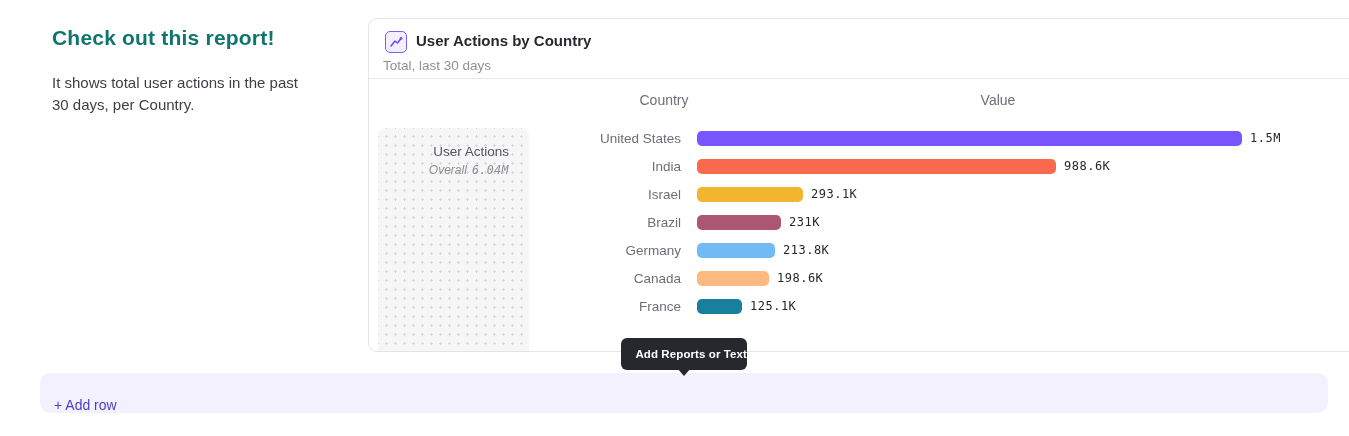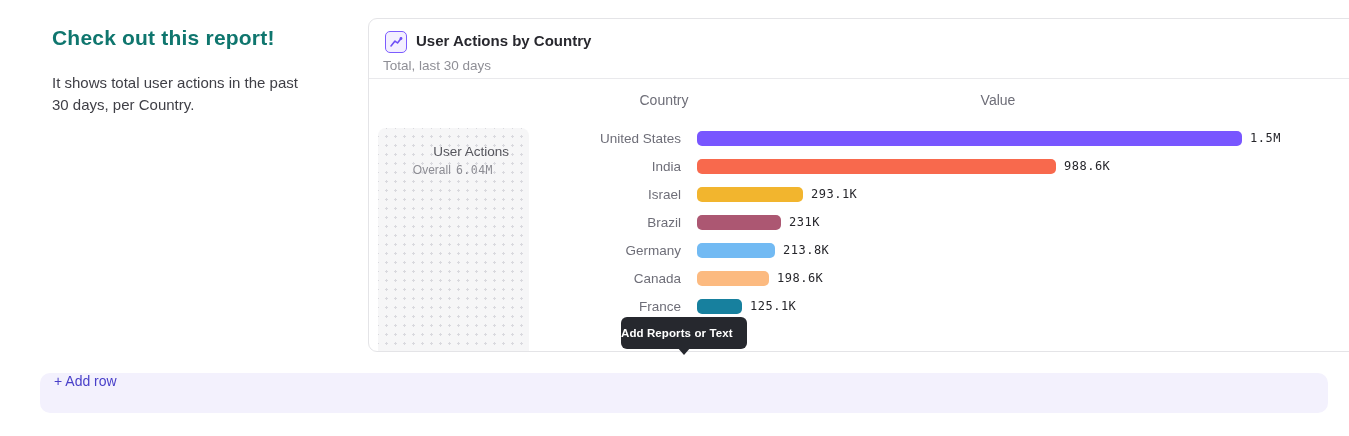--- a/index.html
+++ b/index.html
@@ -28,49 +28,49 @@
   .col-event   { left:0;    width:160px; text-align:right; }
   .col-country { left:230px; width:130px; text-align:center; }
   .col-value   { left:564px; width:130px; text-align:center; }
 
   
   .event-box { position:absolute; left:9px; top:48px; width:151px; height:300px;
                background:#f6f6f7; border-radius:8px;
                background-image:radial-gradient(#d9d9de 1px, transparent 1.2px);
                background-size:9px 9px; background-position:4px 4px; }
   .event-name { position:absolute; right:20px; top:16px; font-size:13.5px; color:#55555c; white-space:nowrap; }
-  .event-overall { position:absolute; right:36px; top:35px; font-size:12px; color:#8d8d94; white-space:nowrap; }
+  .event-overall { position:absolute; right:20px; top:35px; font-size:12px; color:#8d8d94; white-space:nowrap;font-style:italic; }
   .event-overall .ov-val { font-family:"DejaVu Sans Mono", monospace; font-size:11.5px; margin-left:5px; letter-spacing:.5px; }
 
   
   .rows { position:absolute; left:0; top:44px; right:20px; }
   .chart-row { height:28px; display:flex; align-items:center; }
   .country-label { width:312px; text-align:right; font-size:13.5px; color:#6e6e78; flex:none; }
   .bar { height:15px; border-radius:5px; margin-left:16px; flex:none; }
   .bar-value { margin-left:8px; font-family:"DejaVu Sans Mono", monospace; font-size:12px;
                color:#26262b; letter-spacing:.5px; white-space:nowrap; }
 
   
   .scroll-track { position:absolute; right:7px; top:6px; bottom:3px; width:10px;
                   background:#f5f5f7; border-radius:5px; }
   .scroll-thumb { position:absolute; left:1px; top:4px; width:8px; height:54px;
                   background:#b4b4ba; border-radius:4px; }
 
   
-  .tooltip { position:absolute; left:621px; top:317px; width:126px; height:32px;
+  .tooltip { position:absolute; left:621px; top:338px; width:126px; height:32px;
              background:#26282e; border-radius:6px; color:#ffffff;
-             display:flex; align-items:center; justify-content:flex-start;
+             display:flex; align-items:center; justify-content:flex-end;
              font-size:11.5px; font-weight:700; letter-spacing:.1px; z-index:5; }
   .tooltip-arrow { position:absolute; left:56px; top:30px; width:0; height:0;
                    border-left:7px solid transparent; border-right:7px solid transparent;
                    border-top:8px solid #26282e; }
 
   
   .add-row { position:absolute; left:40px; top:373px; width:1288px; height:40px;
-             background:#f3f1fd; border-radius:10px; display:flex; align-items:flex-start;
+             background:#f3f1fd; border-radius:10px; display:flex; align-items:flex-end;
              cursor:pointer; }
   .add-row span { margin-left:14px; font-size:14px; font-weight:500; color:#483fc9; }
 </style>
 </head>
 <body>
 
 <div class="intro">
   <h1>Check out this report!</h1>
   <p>It shows total user actions in the past 30 days, per Country.</p>
 </div>

